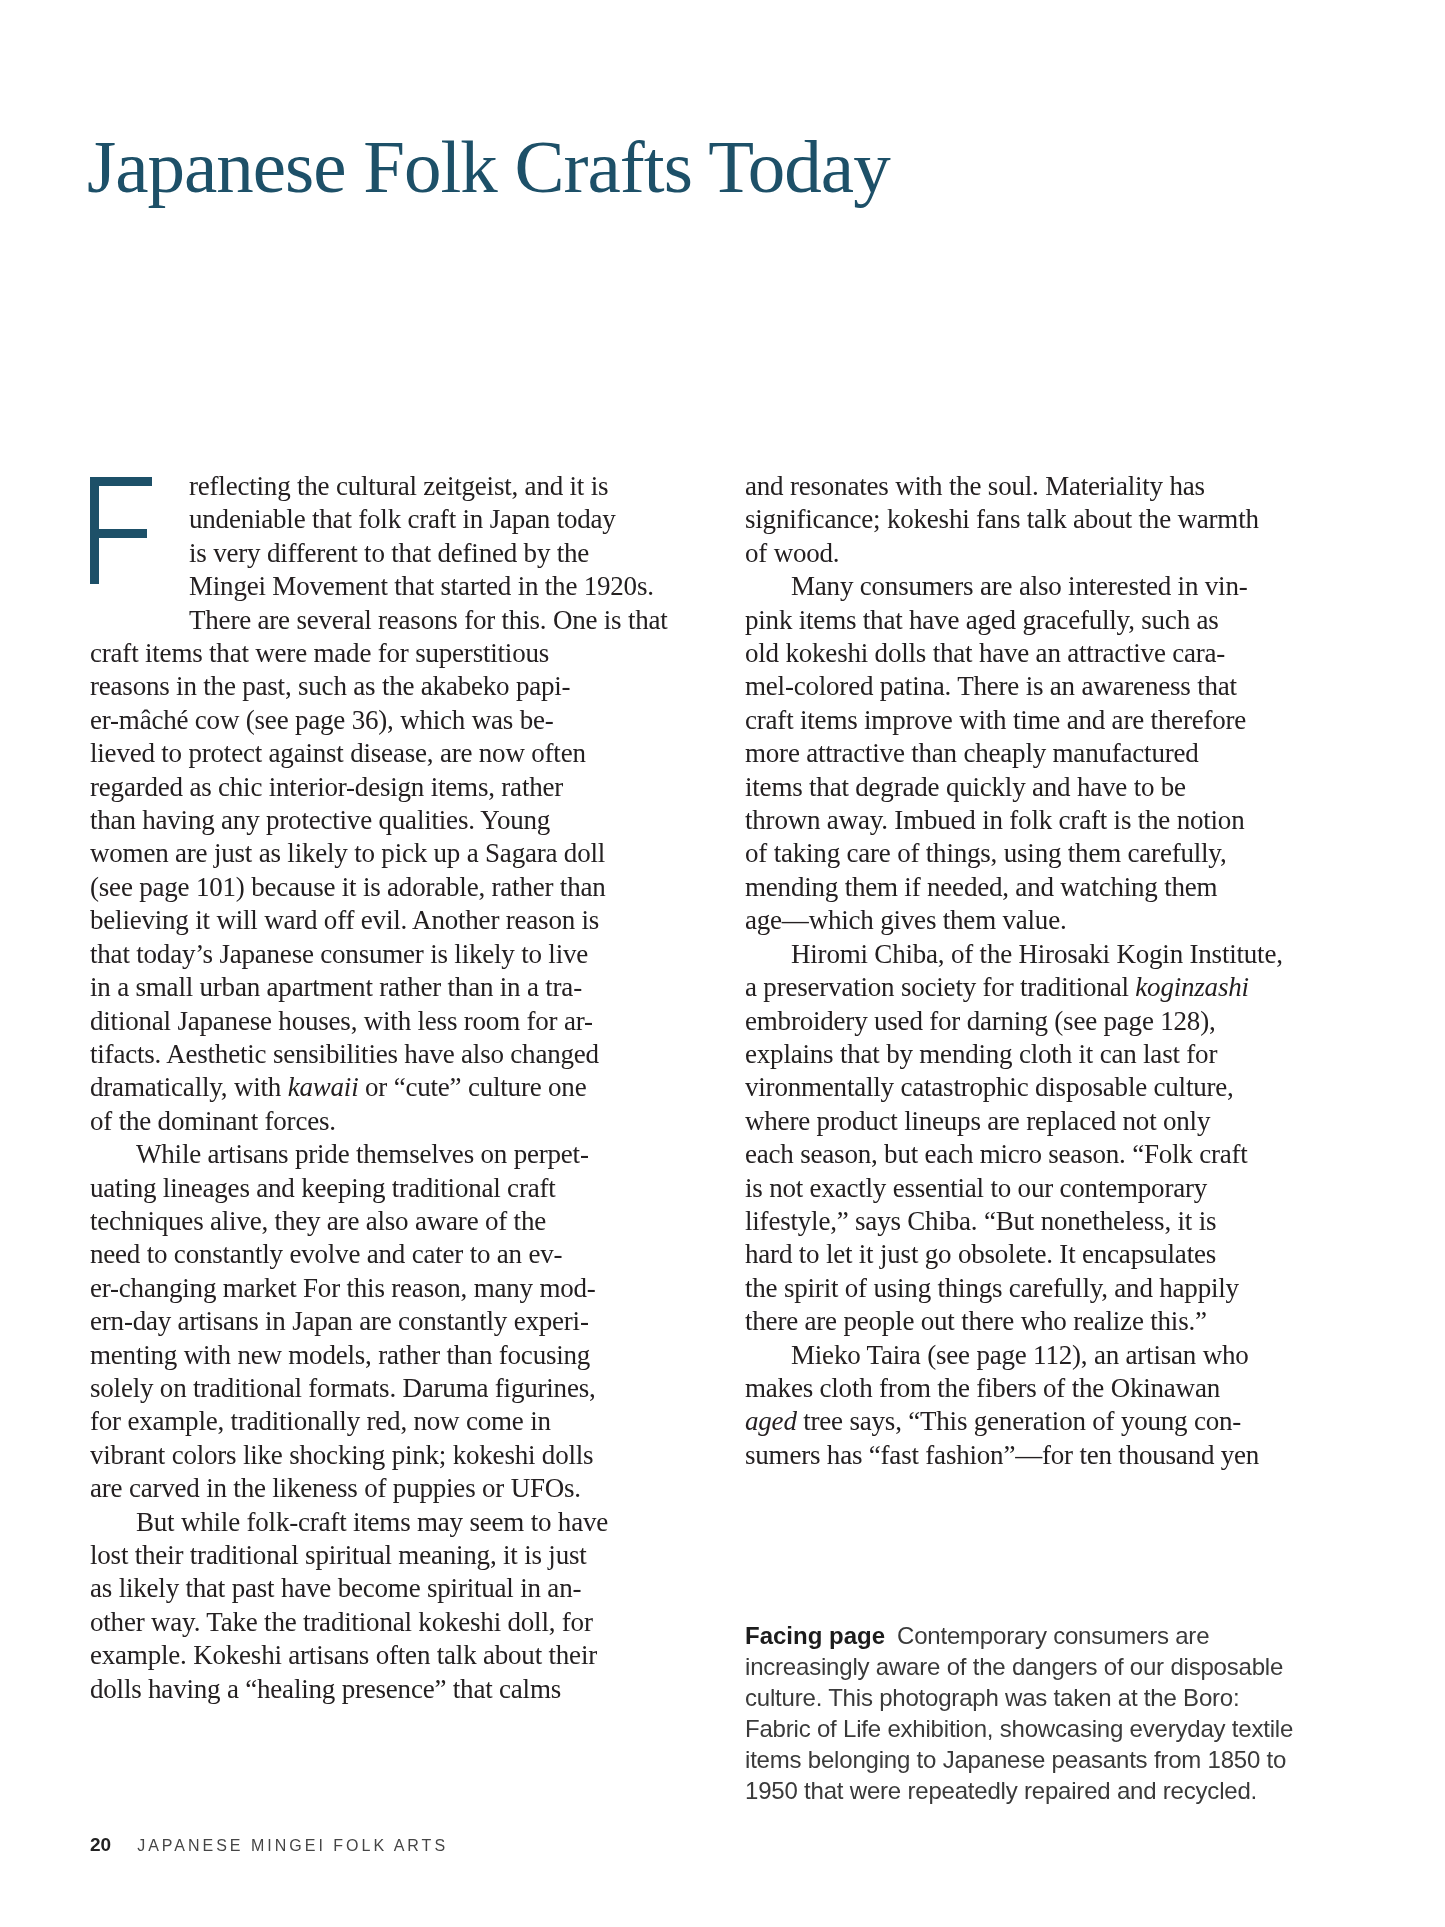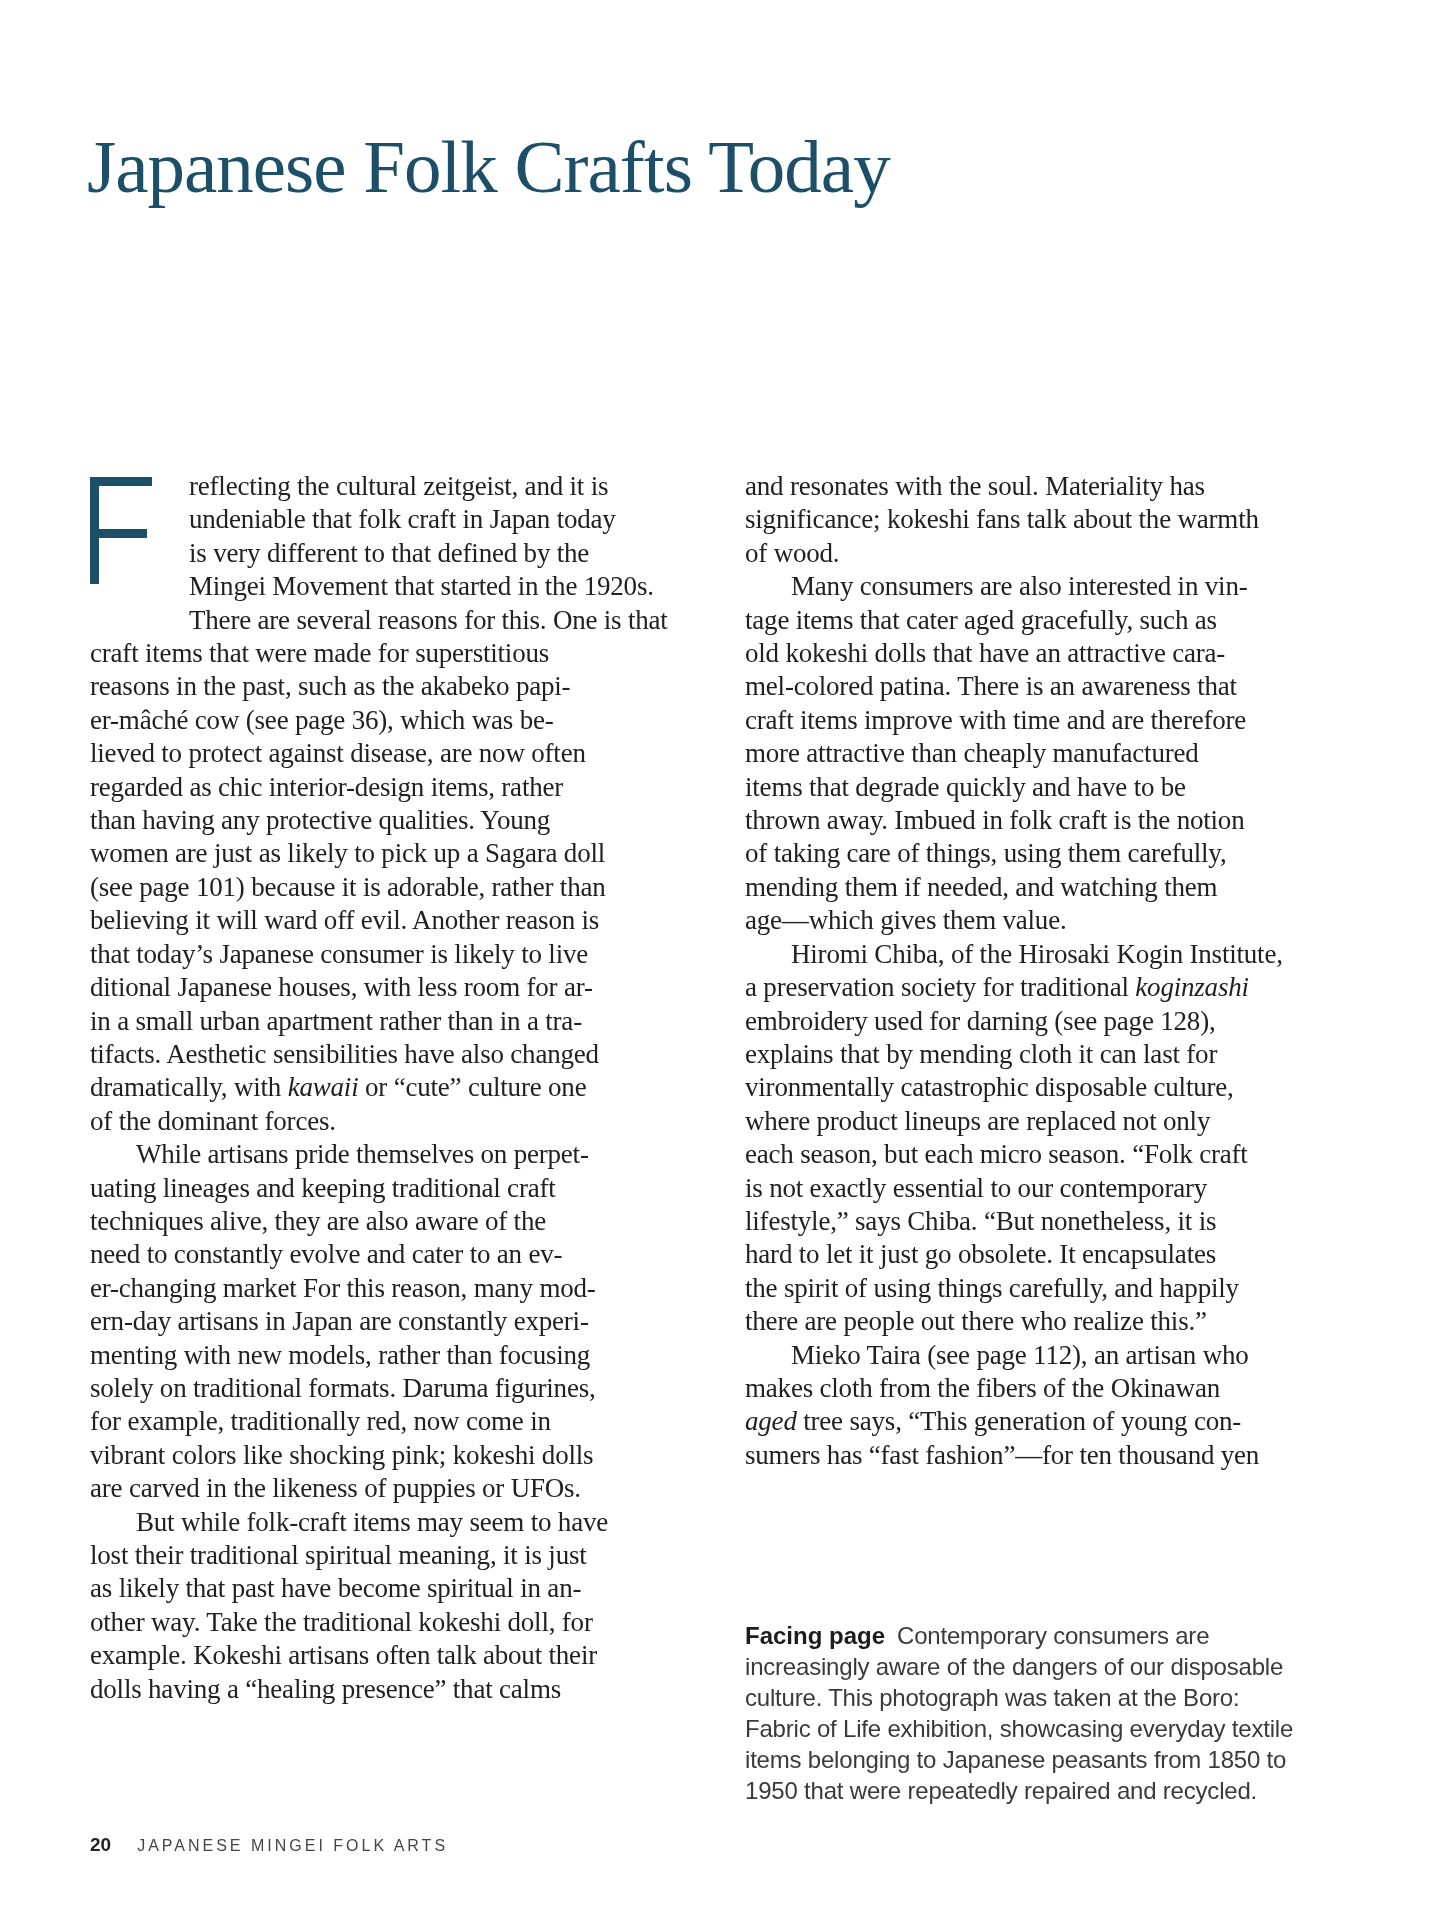--- a/index.html
+++ b/index.html
@@ -58,22 +58,22 @@
       <div class="line">craft items that were made for superstitious</div>
       <div class="line">reasons in the past, such as the akabeko papi-</div>
       <div class="line">er-mâché cow (see page 36), which was be-</div>
       <div class="line">lieved to protect against disease, are now often</div>
       <div class="line">regarded as chic interior-design items, rather</div>
       <div class="line">than having any protective qualities. Young</div>
       <div class="line">women are just as likely to pick up a Sagara doll</div>
       <div class="line">(see page 101) because it is adorable, rather than</div>
       <div class="line">believing it will ward off evil. Another reason is</div>
       <div class="line">that today’s Japanese consumer is likely to live</div>
+      <div class="line">in a small urban apartment rather than in a tra-</div>
       <div class="line">ditional Japanese houses, with less room for ar-</div>
-      <div class="line">in a small urban apartment rather than in a tra-</div>
       <div class="line">tifacts. Aesthetic sensibilities have also changed</div>
       <div class="line">dramatically, with <em>kawaii</em> or “cute” culture one</div>
       <div class="line">of the dominant forces.</div>
       <div class="line indent">While artisans pride themselves on perpet-</div>
       <div class="line">uating lineages and keeping traditional craft</div>
       <div class="line">techniques alive, they are also aware of the</div>
       <div class="line">need to constantly evolve and cater to an ev-</div>
       <div class="line">er-changing market For this reason, many mod-</div>
       <div class="line">ern-day artisans in Japan are constantly experi-</div>
       <div class="line">menting with new models, rather than focusing</div>
@@ -88,21 +88,21 @@
       <div class="line">example. Kokeshi artisans often talk about their</div>
       <div class="line">dolls having a “healing presence” that calms</div>
     </div>
 
   <div class="col col-right" id="col-right">
 
   <div class="line">and resonates with the soul. Materiality has</div>
       <div class="line">significance; kokeshi fans talk about the warmth</div>
       <div class="line">of wood.</div>
       <div class="line indent">Many consumers are also interested in vin-</div>
-      <div class="line">tage items that cater aged gracefully, such as</div>
+      <div class="line">pink items that have aged gracefully, such as</div>
       <div class="line">old kokeshi dolls that have an attractive cara-</div>
       <div class="line">mel-colored patina. There is an awareness that</div>
       <div class="line">craft items improve with time and are therefore</div>
       <div class="line">more attractive than cheaply manufactured</div>
       <div class="line">items that degrade quickly and have to be</div>
       <div class="line">thrown away. Imbued in folk craft is the notion</div>
       <div class="line">of taking care of things, using them carefully,</div>
       <div class="line">mending them if needed, and watching them</div>
       <div class="line">age—which gives them value.</div>
       <div class="line indent">Hiromi Chiba, of the Hirosaki Kogin Institute,</div>

